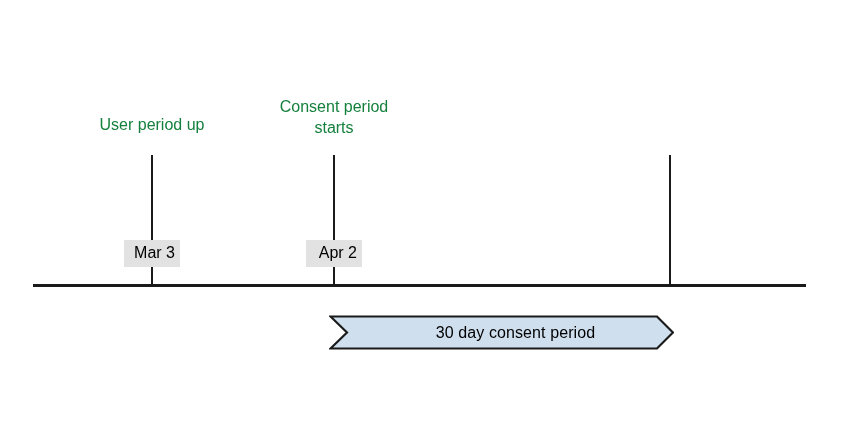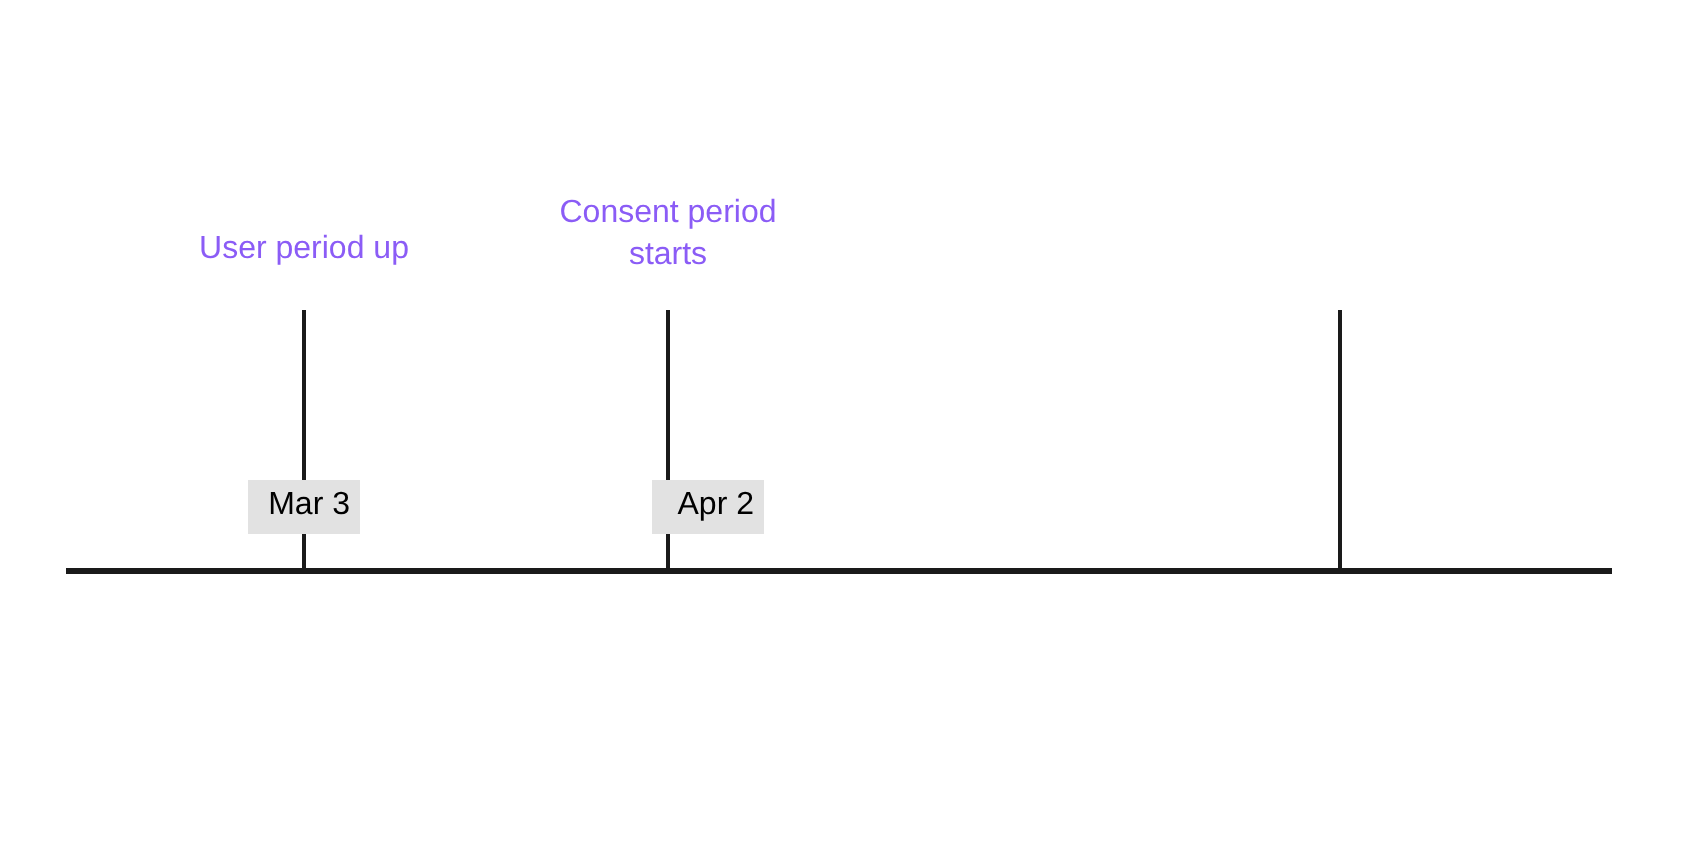--- a/index.html
+++ b/index.html
@@ -23,21 +23,21 @@
     width: 852px;
     height: 426px;
   }
 
   
   .event-caption {
     position: absolute;
     font-size: 16px;
     line-height: 21px;
     text-align: center;
-    color: #8b5cf6;
+    color: #15803d;
     white-space: pre-line;
   }
 
   
   .tick-line {
     position: absolute;
     width: 2px;
     background: #1a1a1a;
   }
 
@@ -91,22 +91,28 @@
 
   <div class="tick-line" style="left: 151px; top: 155px; height: 130px;"></div>
 
   <div class="date-chip" style="left: 124px; top: 240px; width: 46px;">Mar 3</div>
 
   <div class="event-caption" style="left: 254px; top: 96px; width: 160px;">Consent period
 starts</div>
 
   <div class="tick-line" style="left: 333px; top: 155px; height: 130px;"></div>
 
-  <div class="date-chip" style="left: 306px; top: 240px; width: 46px; margin-left: 20px;">Apr 2</div>
+  <div class="date-chip" style="left: 306px; top: 240px; width: 46px;">Apr 2</div>
 
 
   <div class="tick-line" style="left: 669px; top: 155px; height: 130px;"></div>
 
 
   <div class="axis-line" style="left: 33px; top: 284px; width: 773px;"></div>
 
+  <div class="banner-wrap" style="left: 329px; top: 315px; width: 345px; height: 36px;">
+    <svg width="345" height="36" viewBox="0 0 345 36">
+      <polygon points="1.5,1.5 328,1.5 344,17.5 328,33.5 1.5,33.5 18,17.5" fill="#cfdfee" stroke="#1a1a1a" stroke-width="2.2" stroke-linejoin="miter"></polygon>
+    </svg>
+    <div class="banner-label" style="padding-left: 14px;">30 day consent period</div>
+  </div>
 
 </div>
 
 </body></html>

